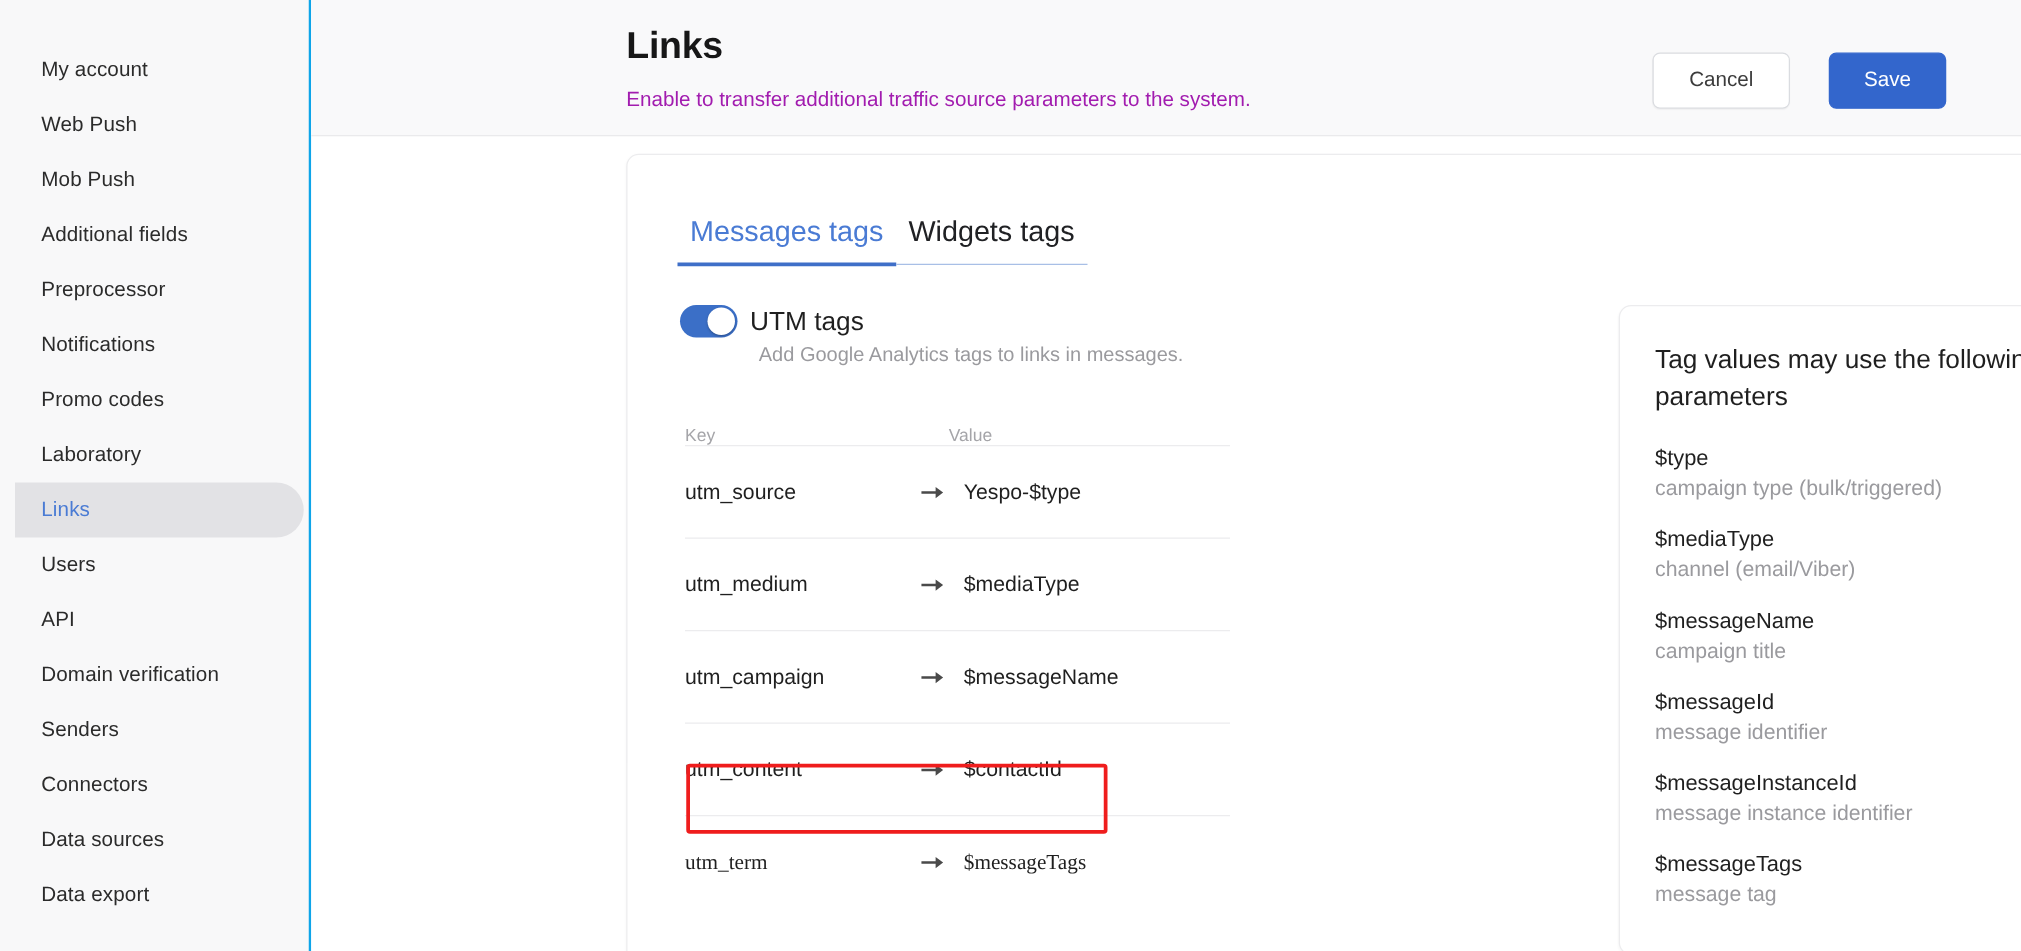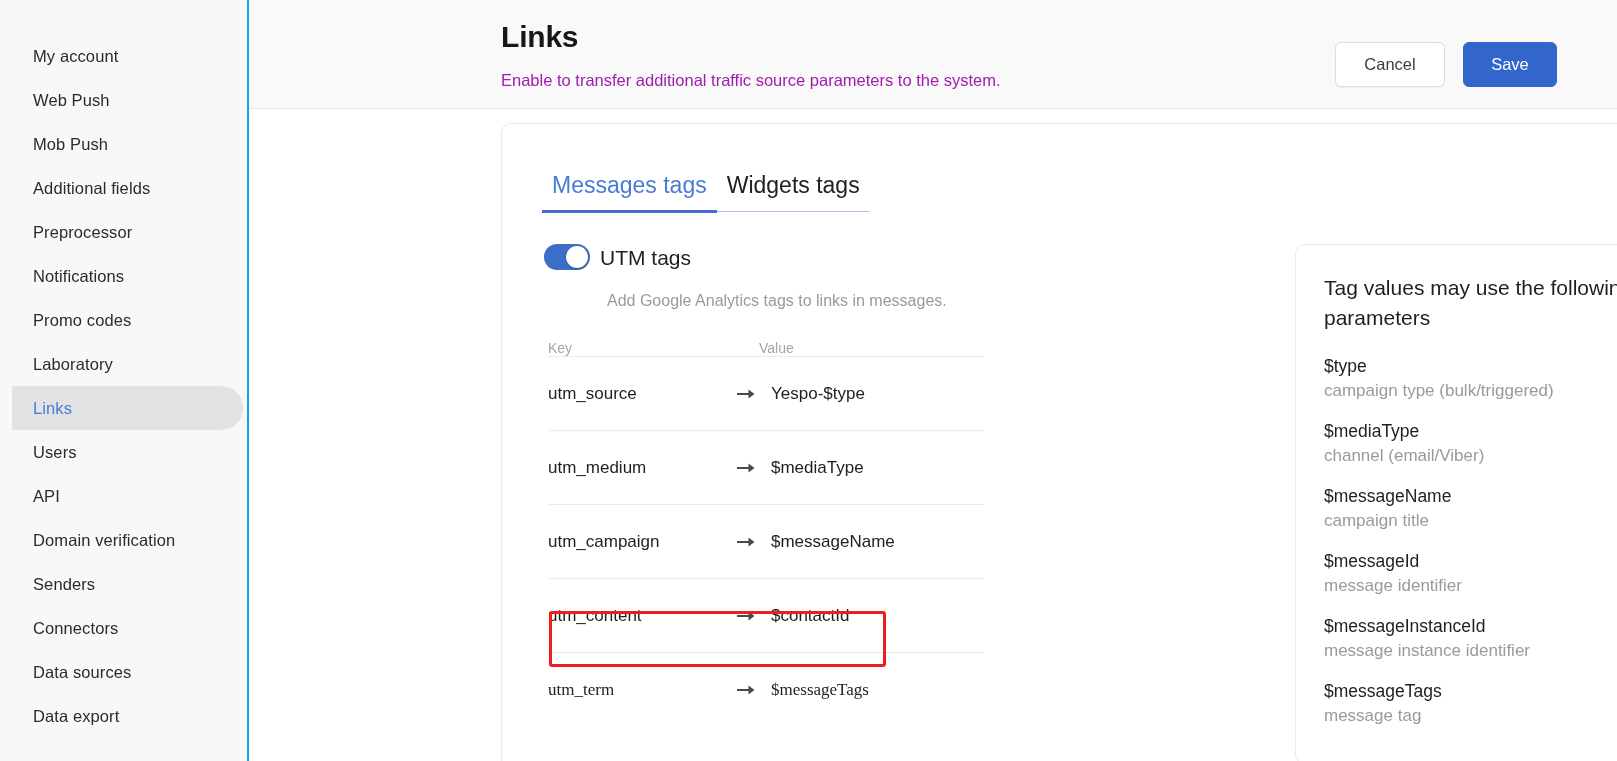--- a/index.html
+++ b/index.html
@@ -53,21 +53,21 @@
     position: absolute; left: 252px; top: 20px;
     font-size: 30px; font-weight: bold; color: #171717;
     letter-spacing: -.2px;
   }
   .page-subtitle {
     position: absolute; left: 252px; top: 71px;
     font-size: 16.5px; color: #a21caf;
   }
   .header-actions {
     position: absolute; right: 60px; top: 42px;
-    display: flex; gap: 18px; align-items: center;
+    display: flex; gap: 31px; align-items: center;
   }
   .btn {
     height: 45px;
     border-radius: 6px;
     font-size: 16.5px;
     display: flex; align-items: center; justify-content: center;
     cursor: pointer;
     padding: 0 22px;
   }
   .btn-cancel {
@@ -128,21 +128,21 @@
     position: relative; cursor: pointer; flex: 0 0 46px;
   }
   .switch .knob {
     position: absolute; right: 2px; top: 2px;
     width: 22px; height: 22px; border-radius: 50%;
     background: #ffffff;
     box-shadow: 0 1px 2px rgba(0,0,0,.28);
   }
   .toggle-label { font-size: 21px; color: #1f1f1f; }
   .toggle-hint {
-    position: absolute; left: 105px; top: 168px;
+    position: absolute; left: 105px; top: 152px;
     font-size: 16px; color: #9a9a9e;
   }
 
   
   .tag-table {
     position: absolute; left: 46px; top: 205px;
     width: 436px;
   }
   .tbl-head {
     display: flex; align-items: flex-end;

